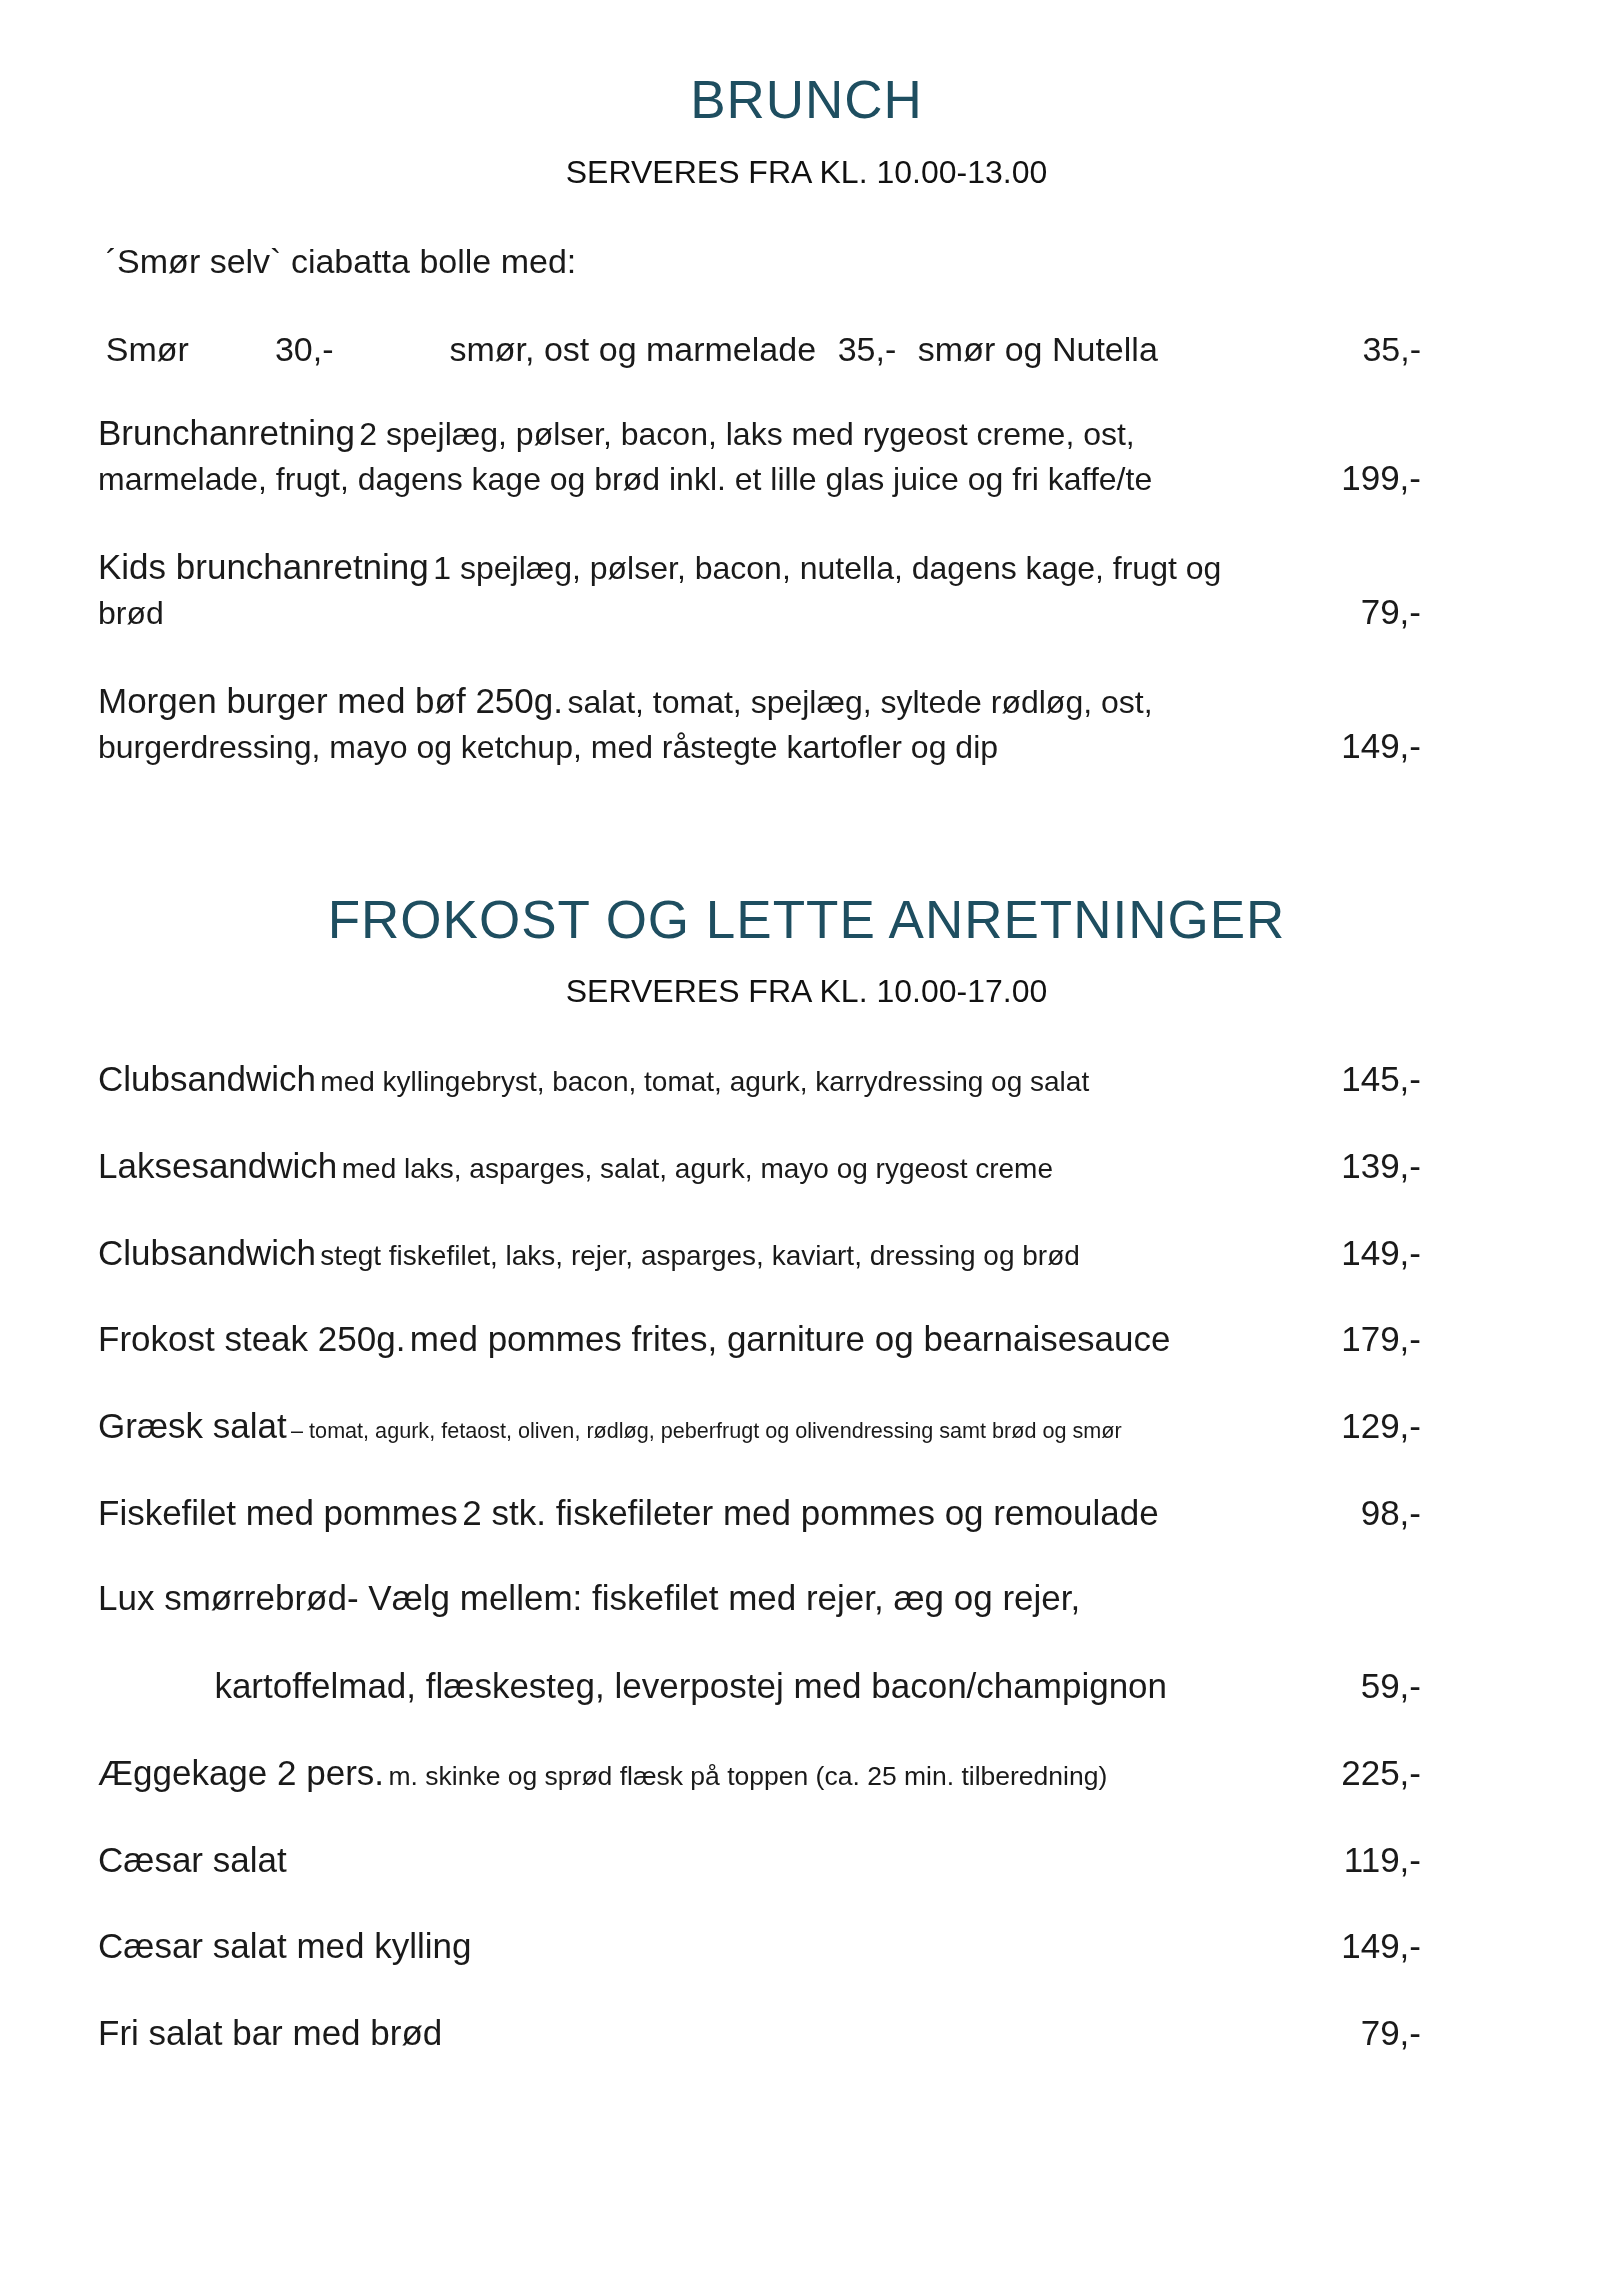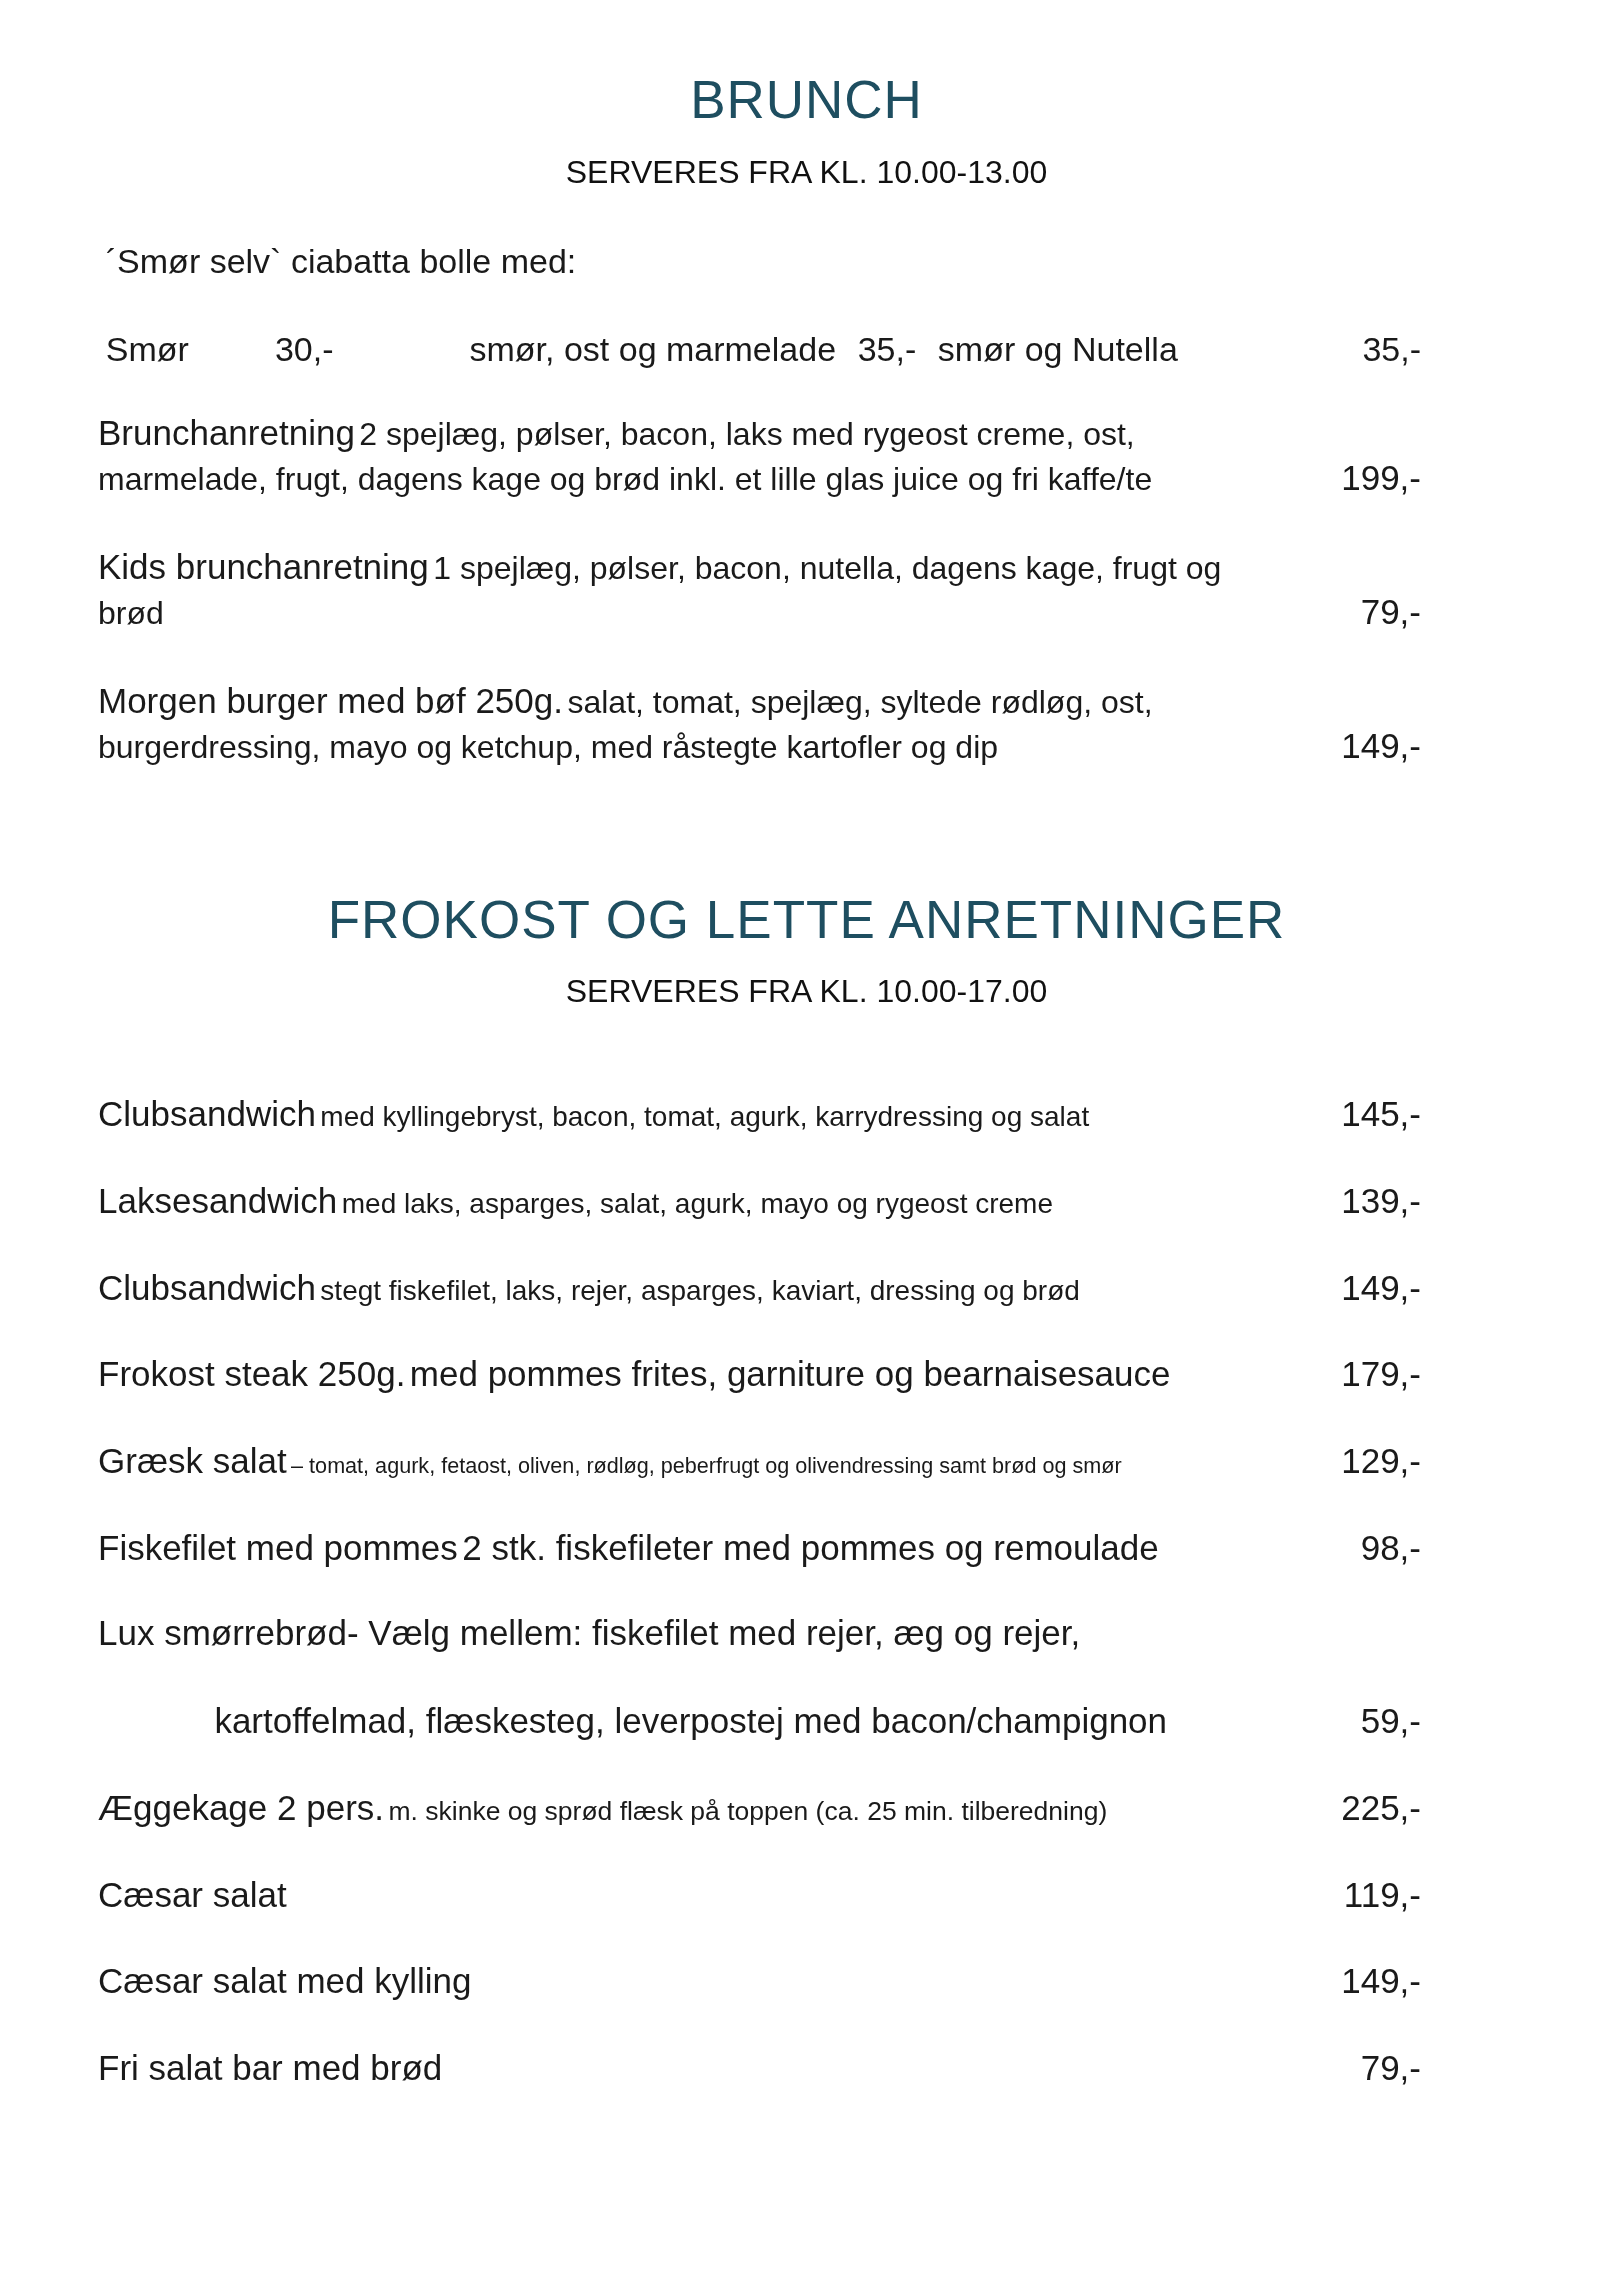--- a/index.html
+++ b/index.html
@@ -38,21 +38,21 @@
   
   .butter-row {
     display: flex;
     align-items: center;
     font-size: 34px;
     margin-top: 49px;
     padding-left: 7.8px;
   }
   .butter-row .b-name1 { margin-right: 86px; }
   .butter-row .b-price1 { margin-right: 116px; }
-  .butter-row .b-name2 { margin-right: 21.6px; margin-left: 20px; }
+  .butter-row .b-name2 { margin-right: 21.6px; }
   .butter-row .b-price2 { margin-right: 21.6px; }
   .butter-row .b-price-end { margin-left: auto; }
   
   .item {
     display: flex;
     align-items: flex-end;
     margin-top: 39px;
   }
   .item .txt { flex: 1 1 auto; line-height: 1.42; padding-right: 19.6px; }
   .item .price {
@@ -117,21 +117,21 @@
       <div class="price">149,-</div>
     </div>
   </div>
 
   <div class="spacer-brunch-frokost"></div>
 
   <div class="frokost">
     <div class="section-title centered">FROKOST OG LETTE ANRETNINGER</div>
     <div class="section-sub centered">SERVERES FRA KL. 10.00-17.00</div>
 
-    <div class="item single" style="margin-top:79px;">
+    <div class="item single" style="margin-top:44px;">
       <div class="txt">
         <span class="nm">Clubsandwich</span>
         <span class="ds-md">med kyllingebryst, bacon, tomat, agurk, karrydressing og salat</span>
       </div>
       <div class="price">145,-</div>
     </div>
 
     <div class="item single">
       <div class="txt">
         <span class="nm">Laksesandwich</span>

